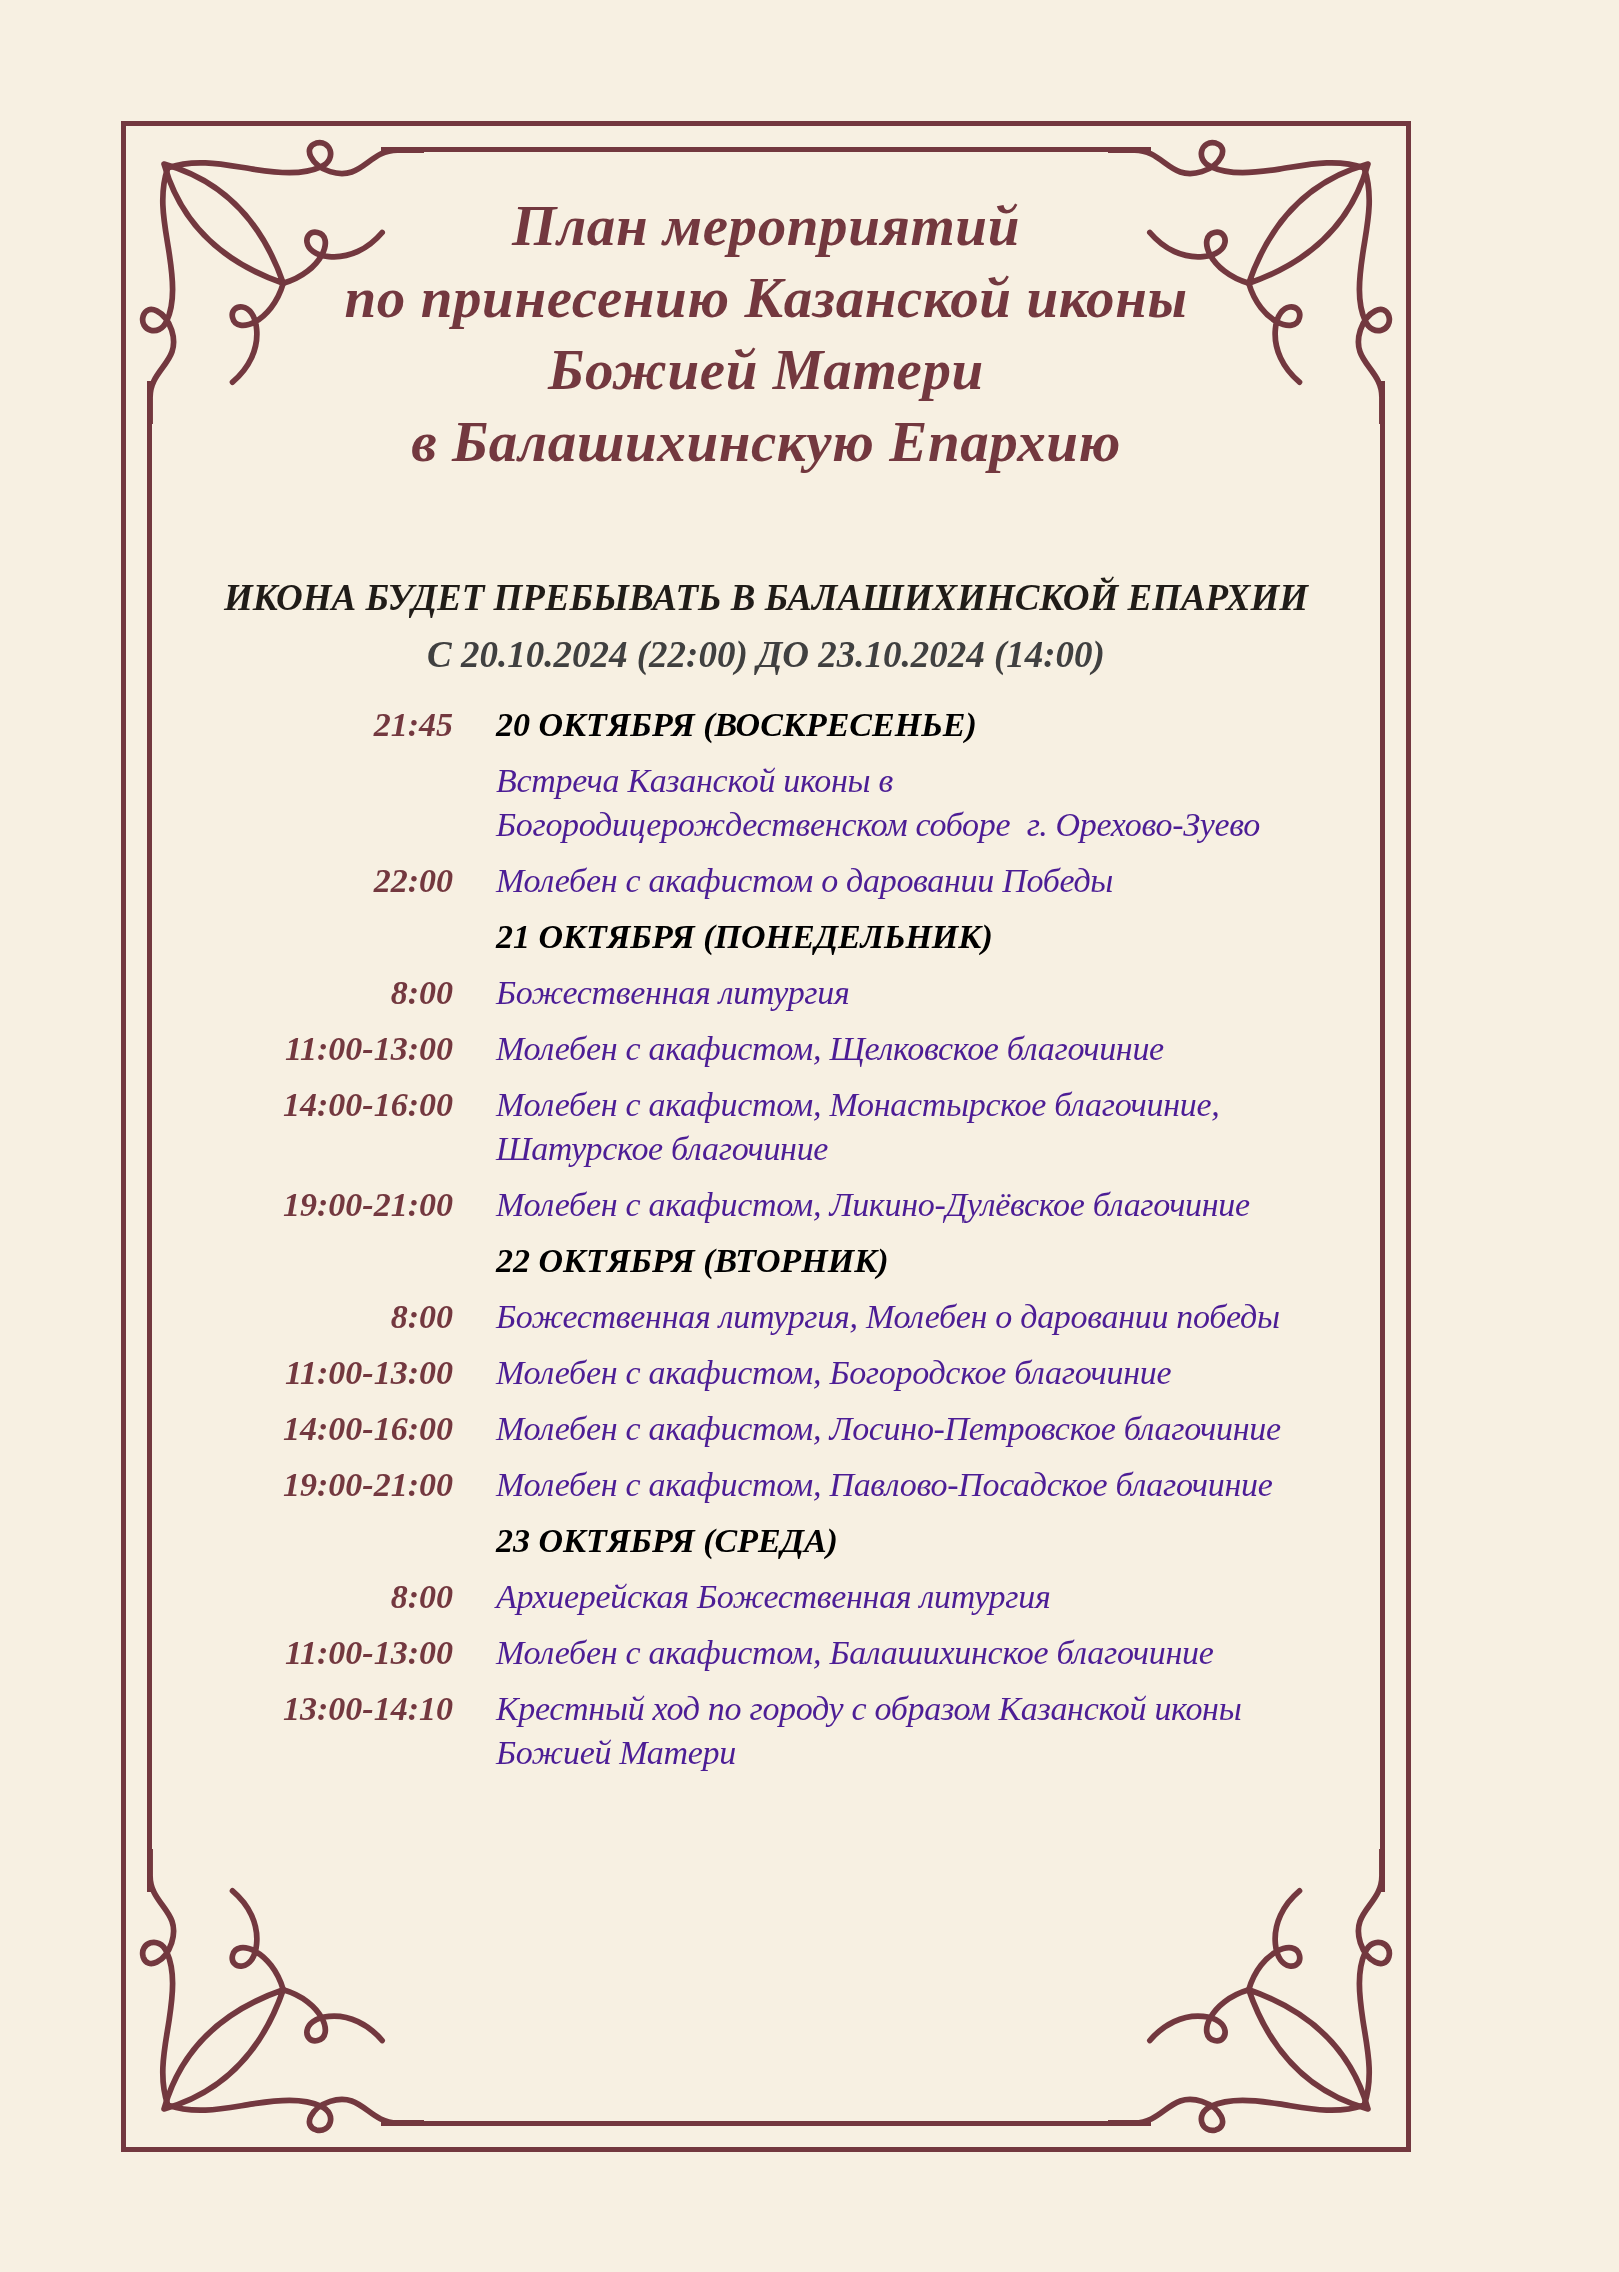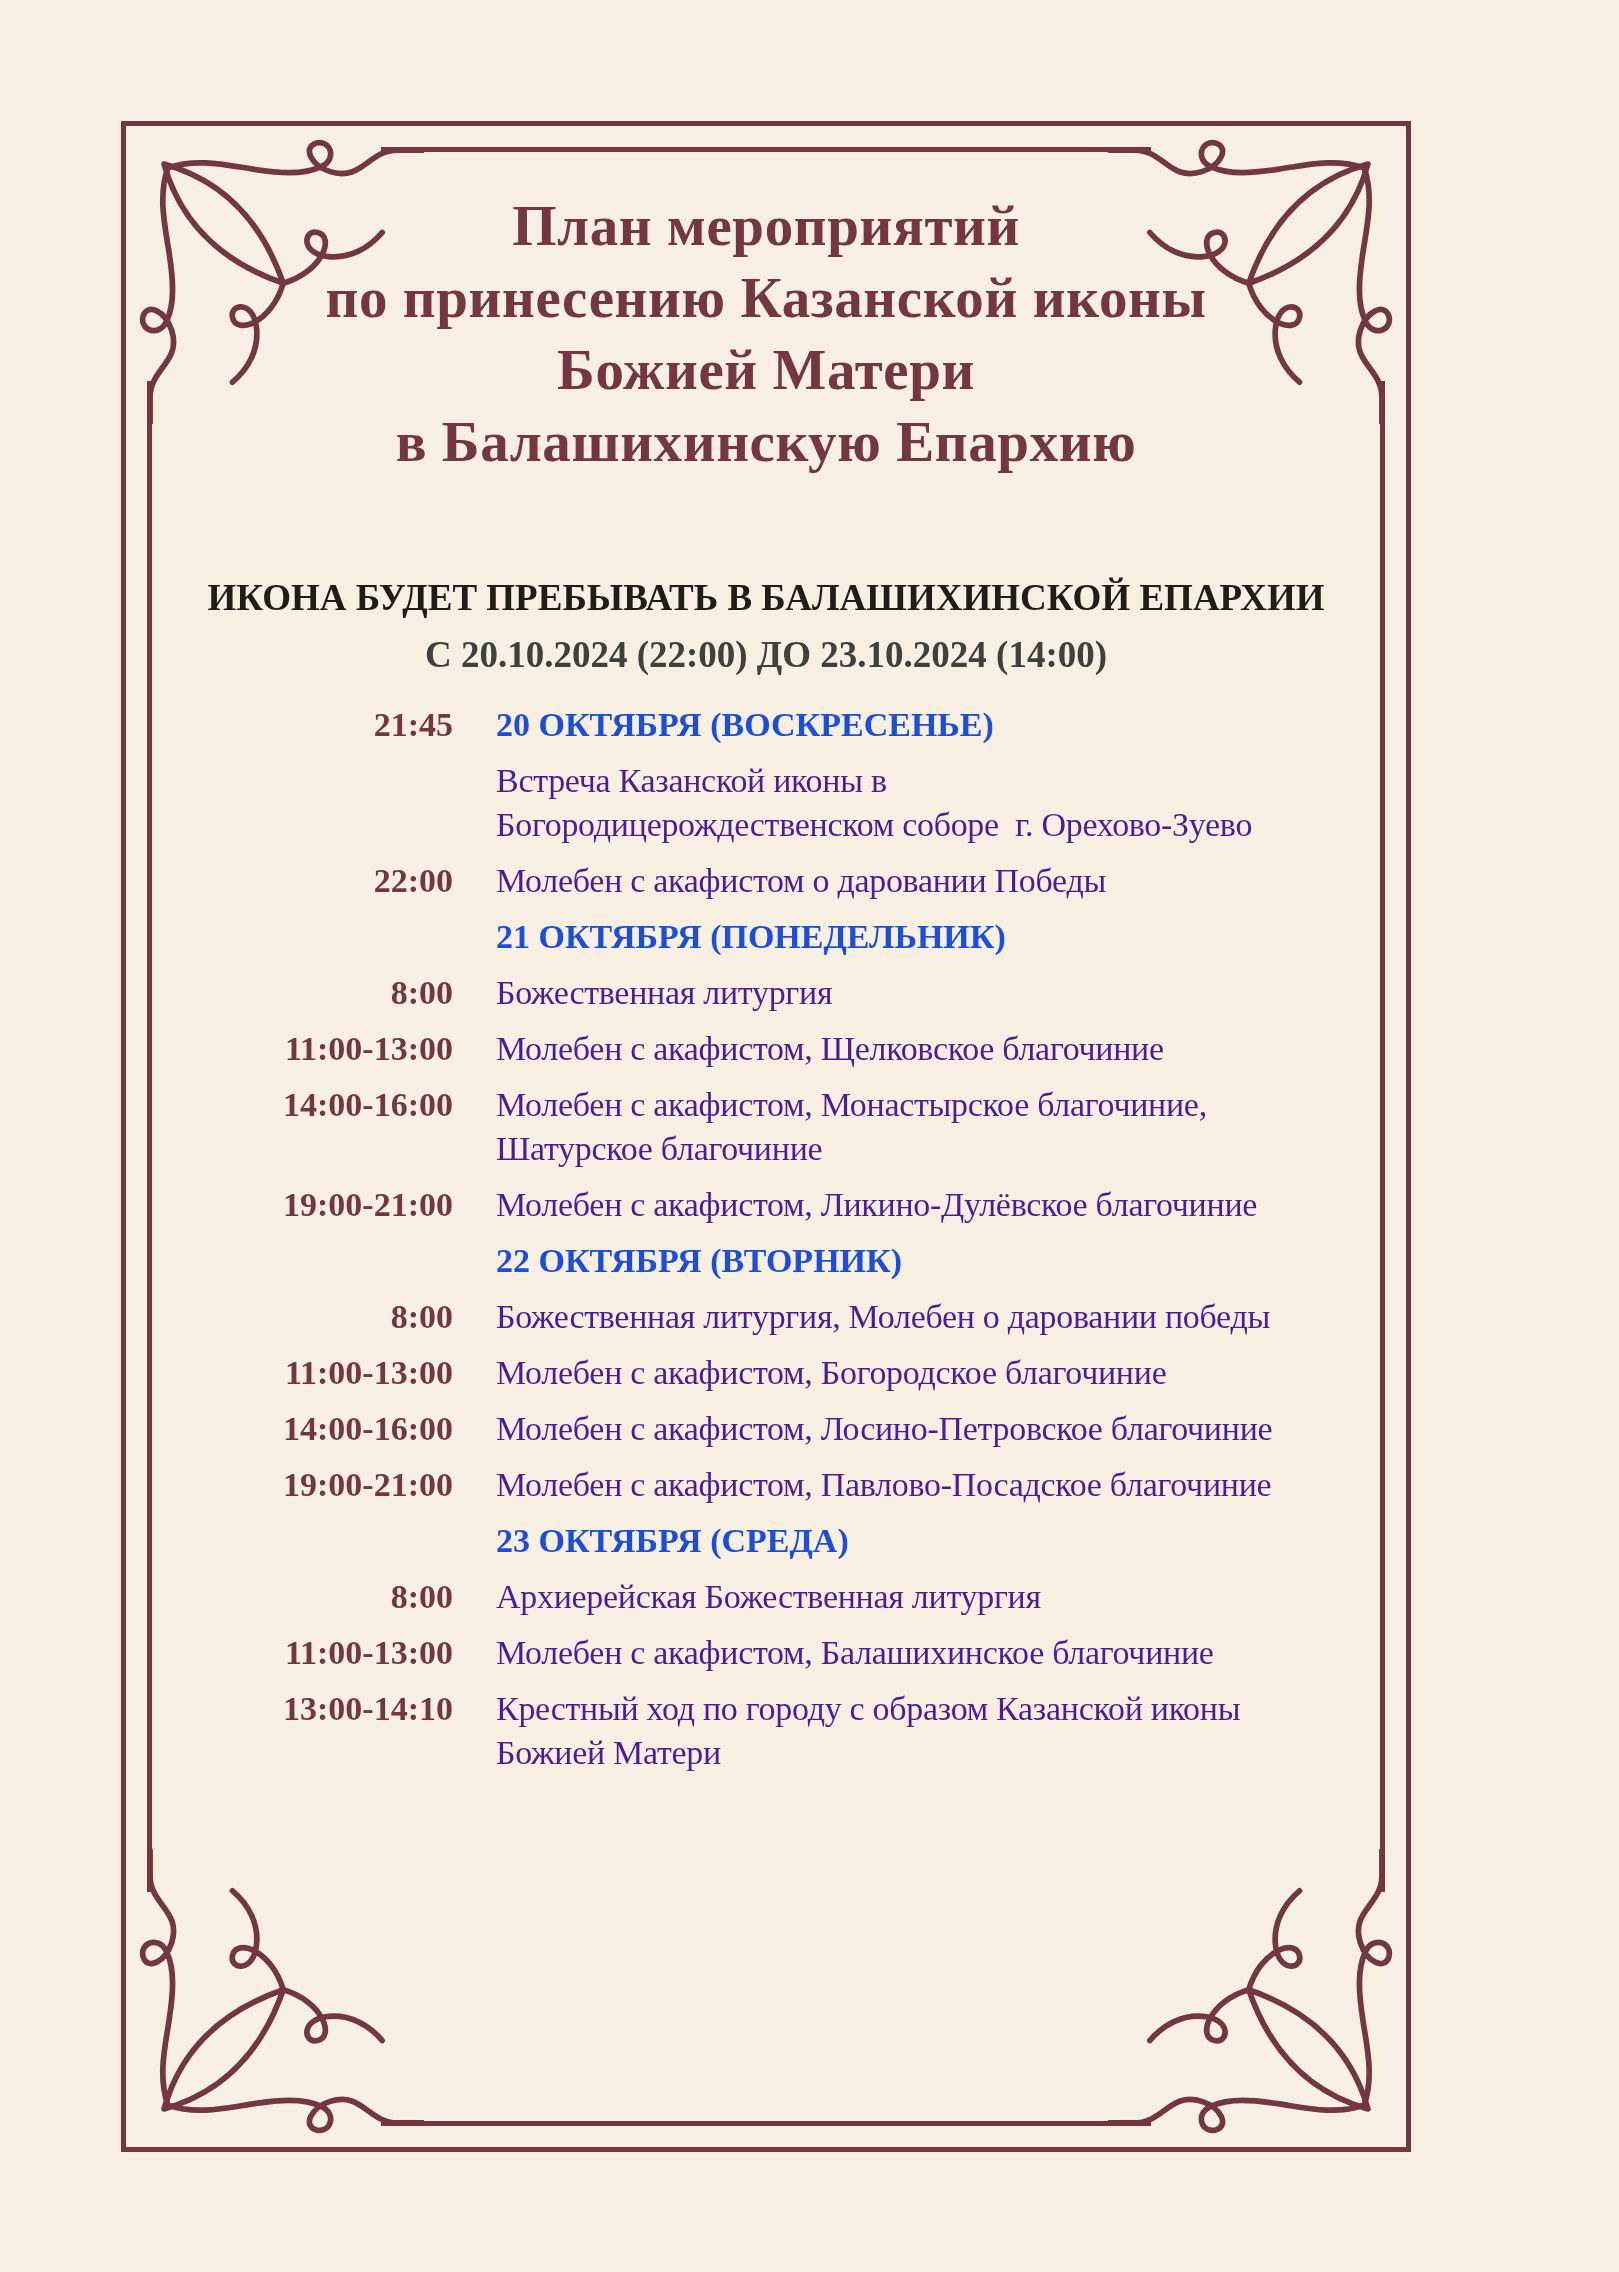--- a/index.html
+++ b/index.html
@@ -5,20 +5,21 @@
   html, body { margin: 0; padding: 0; }
   body { background: #f7f0e2; }
 
   .page {
     position: relative;
     width: 1532px;
     height: 2273px;
     background: #f7f0e2;
     font-family: "Liberation Serif", serif;
     overflow: hidden;
+    font-style: italic;
   }
 
   
   .frame-outer {
     position: absolute;
     inset: 121px;
     border: 5.1px solid #73383f;
   }
 
   
@@ -89,21 +90,21 @@
     color: #73383f;
   }
   .desc {
     margin-left: 43px;
     white-space: pre-wrap;
     color: #4c1d95;
     letter-spacing: -0.3px;
   }
   .desc.day {
     font-weight: bold;
-    color: #1d4ed8;
+    color: #000000;
     letter-spacing: 0;
   }
 </style>
 </head>
 <body>
 
 <div class="page">
 
   <div class="frame-outer"></div>
   <div class="iline top"></div>

